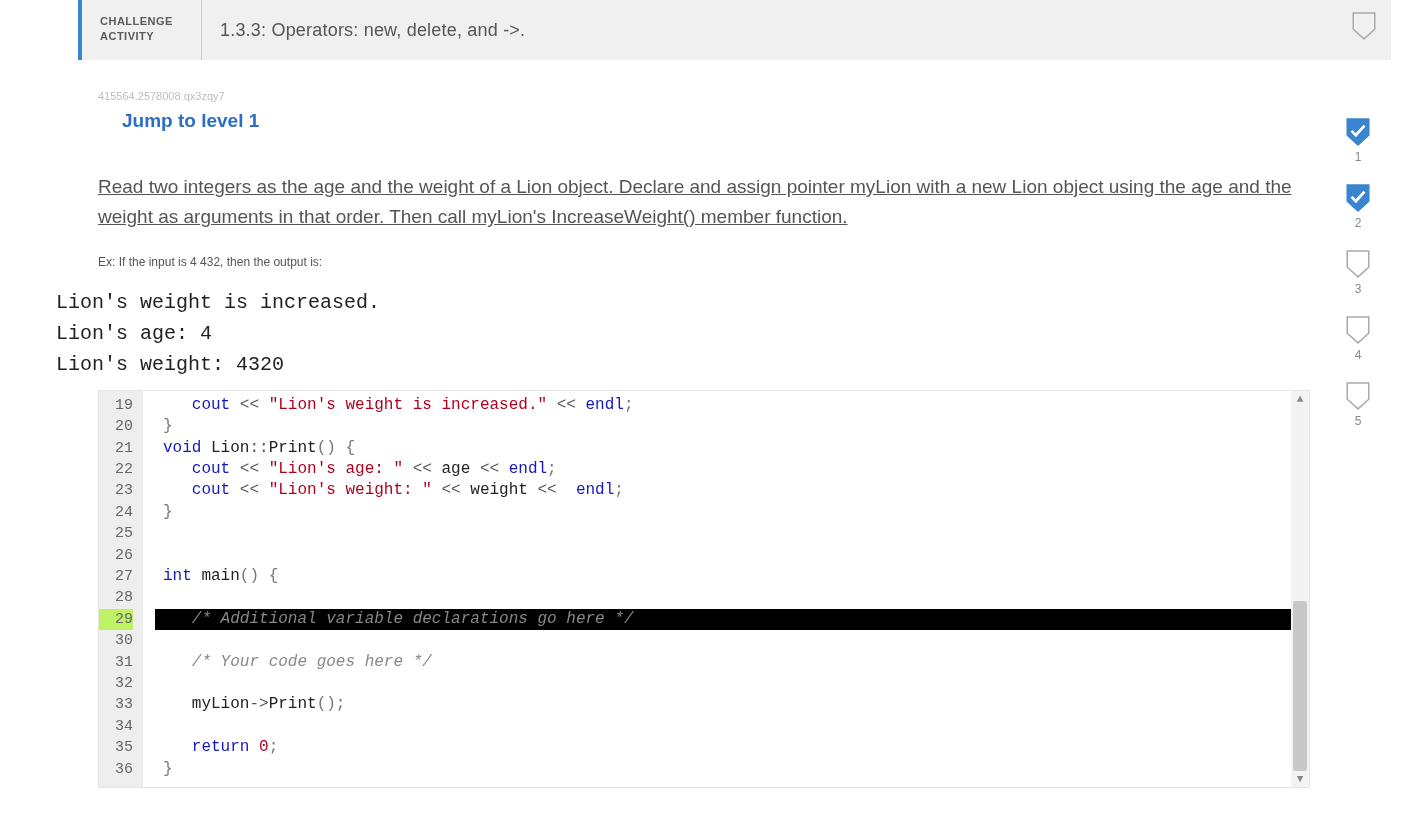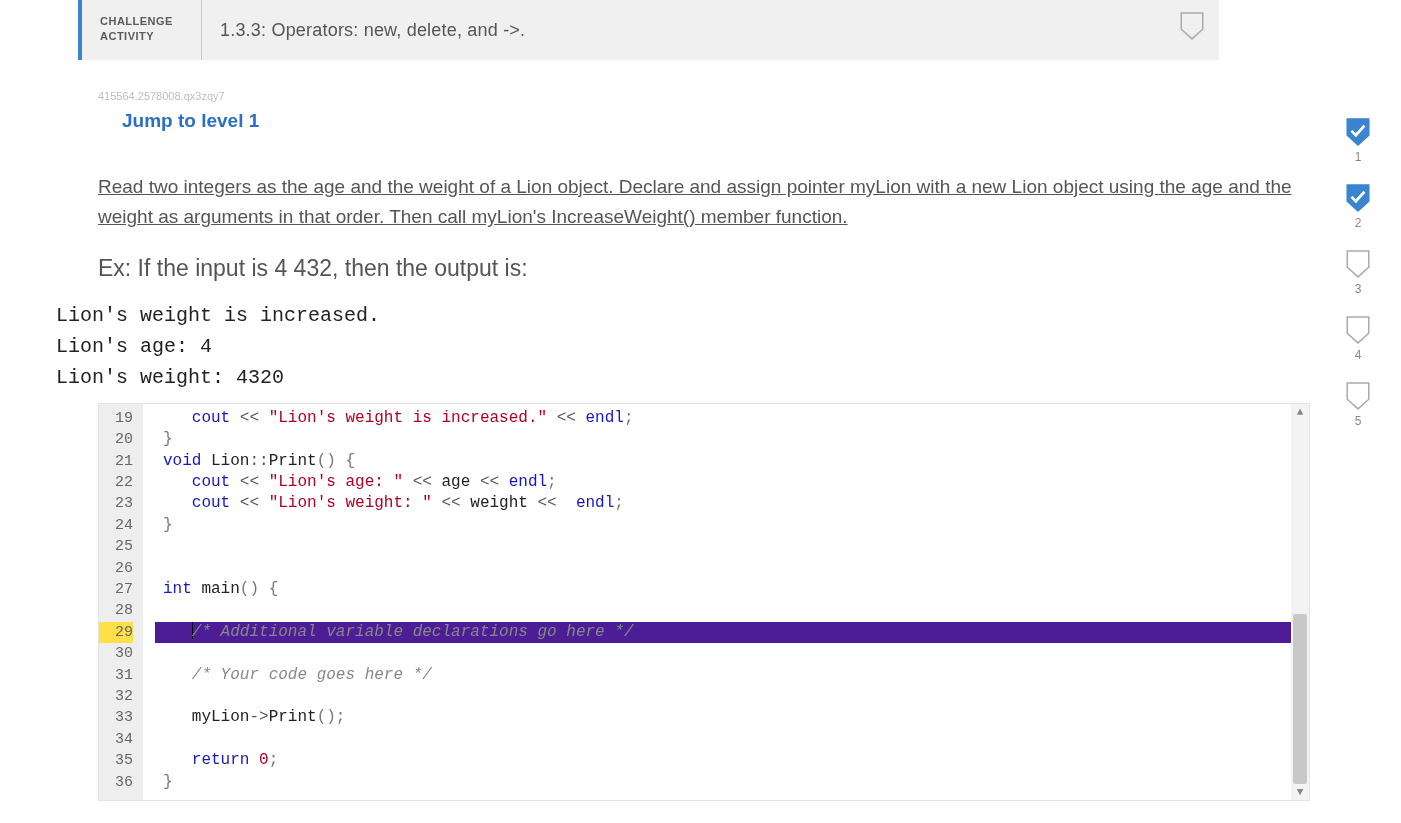--- a/index.html
+++ b/index.html
@@ -14,21 +14,21 @@
     padding: 0;
     position: relative;
   }
   .header-bar {
     display: flex;
     align-items: stretch;
     background: #f0f0f0;
     border-left: 4px solid #3a84d0;
     height: 60px;
     margin: 0 0 0 78px;
-    width: 1141px;
+    width: 1313px;
     position: relative;
   }
   .challenge-label {
     font-size: 11px;
     font-weight: 700;
     letter-spacing: 0.5px;
     color: #5a5a5a;
     padding: 14px 18px;
     line-height: 1.4;
     width: 120px;
@@ -64,21 +64,21 @@
   }
   .description {
     font-size: 19px;
     color: #555;
     margin: 40px 98px 0 98px;
     line-height: 1.6;
     max-width: 1210px;
     text-decoration: underline;
   }
   .example-label {
-    font-size: 23px;
+    font-size: 12px;
     color: #555;
     margin: 22px 0 0 98px;
   }
   .example-output {
     font-family: "Consolas","Menlo","Courier New",monospace;
     font-size: 20px;
     color: #222;
     margin: 18px 0 0 56px;
     line-height: 1.55;
     white-space: pre;
@@ -116,31 +116,31 @@
     position: absolute;
     left: 0; top: 0; bottom: 0;
     width: 44px;
     background: #eee;
     text-align: right;
     color: #666;
     padding: 4px 10px 0 0;
     line-height: 21.4px;
     font-size: 15px;
   }
-  .gutter .sel { background: #fde047; }
+  .gutter .sel { background: #bef264; }
   .code-body {
     position: absolute;
     left: 56px; top: 0; right: 18px; bottom: 0;
     padding: 4px 0 0 8px;
     line-height: 21.4px;
     white-space: pre;
     color: #222;
   }
   .code-body .sel-line {
-    background: #4c1d95;
+    background: #000000;
     display: block;
     margin-left: -8px;
     padding-left: 8px;
   }
   .tok-kw   { color: #1717c0; }
   .tok-str  { color: #b00020; }
   .tok-op   { color: #555; }
   .tok-punc { color: #777; }
   .tok-num  { color: #b00020; }
   .tok-cmt  { color: #888; font-style: italic; }

